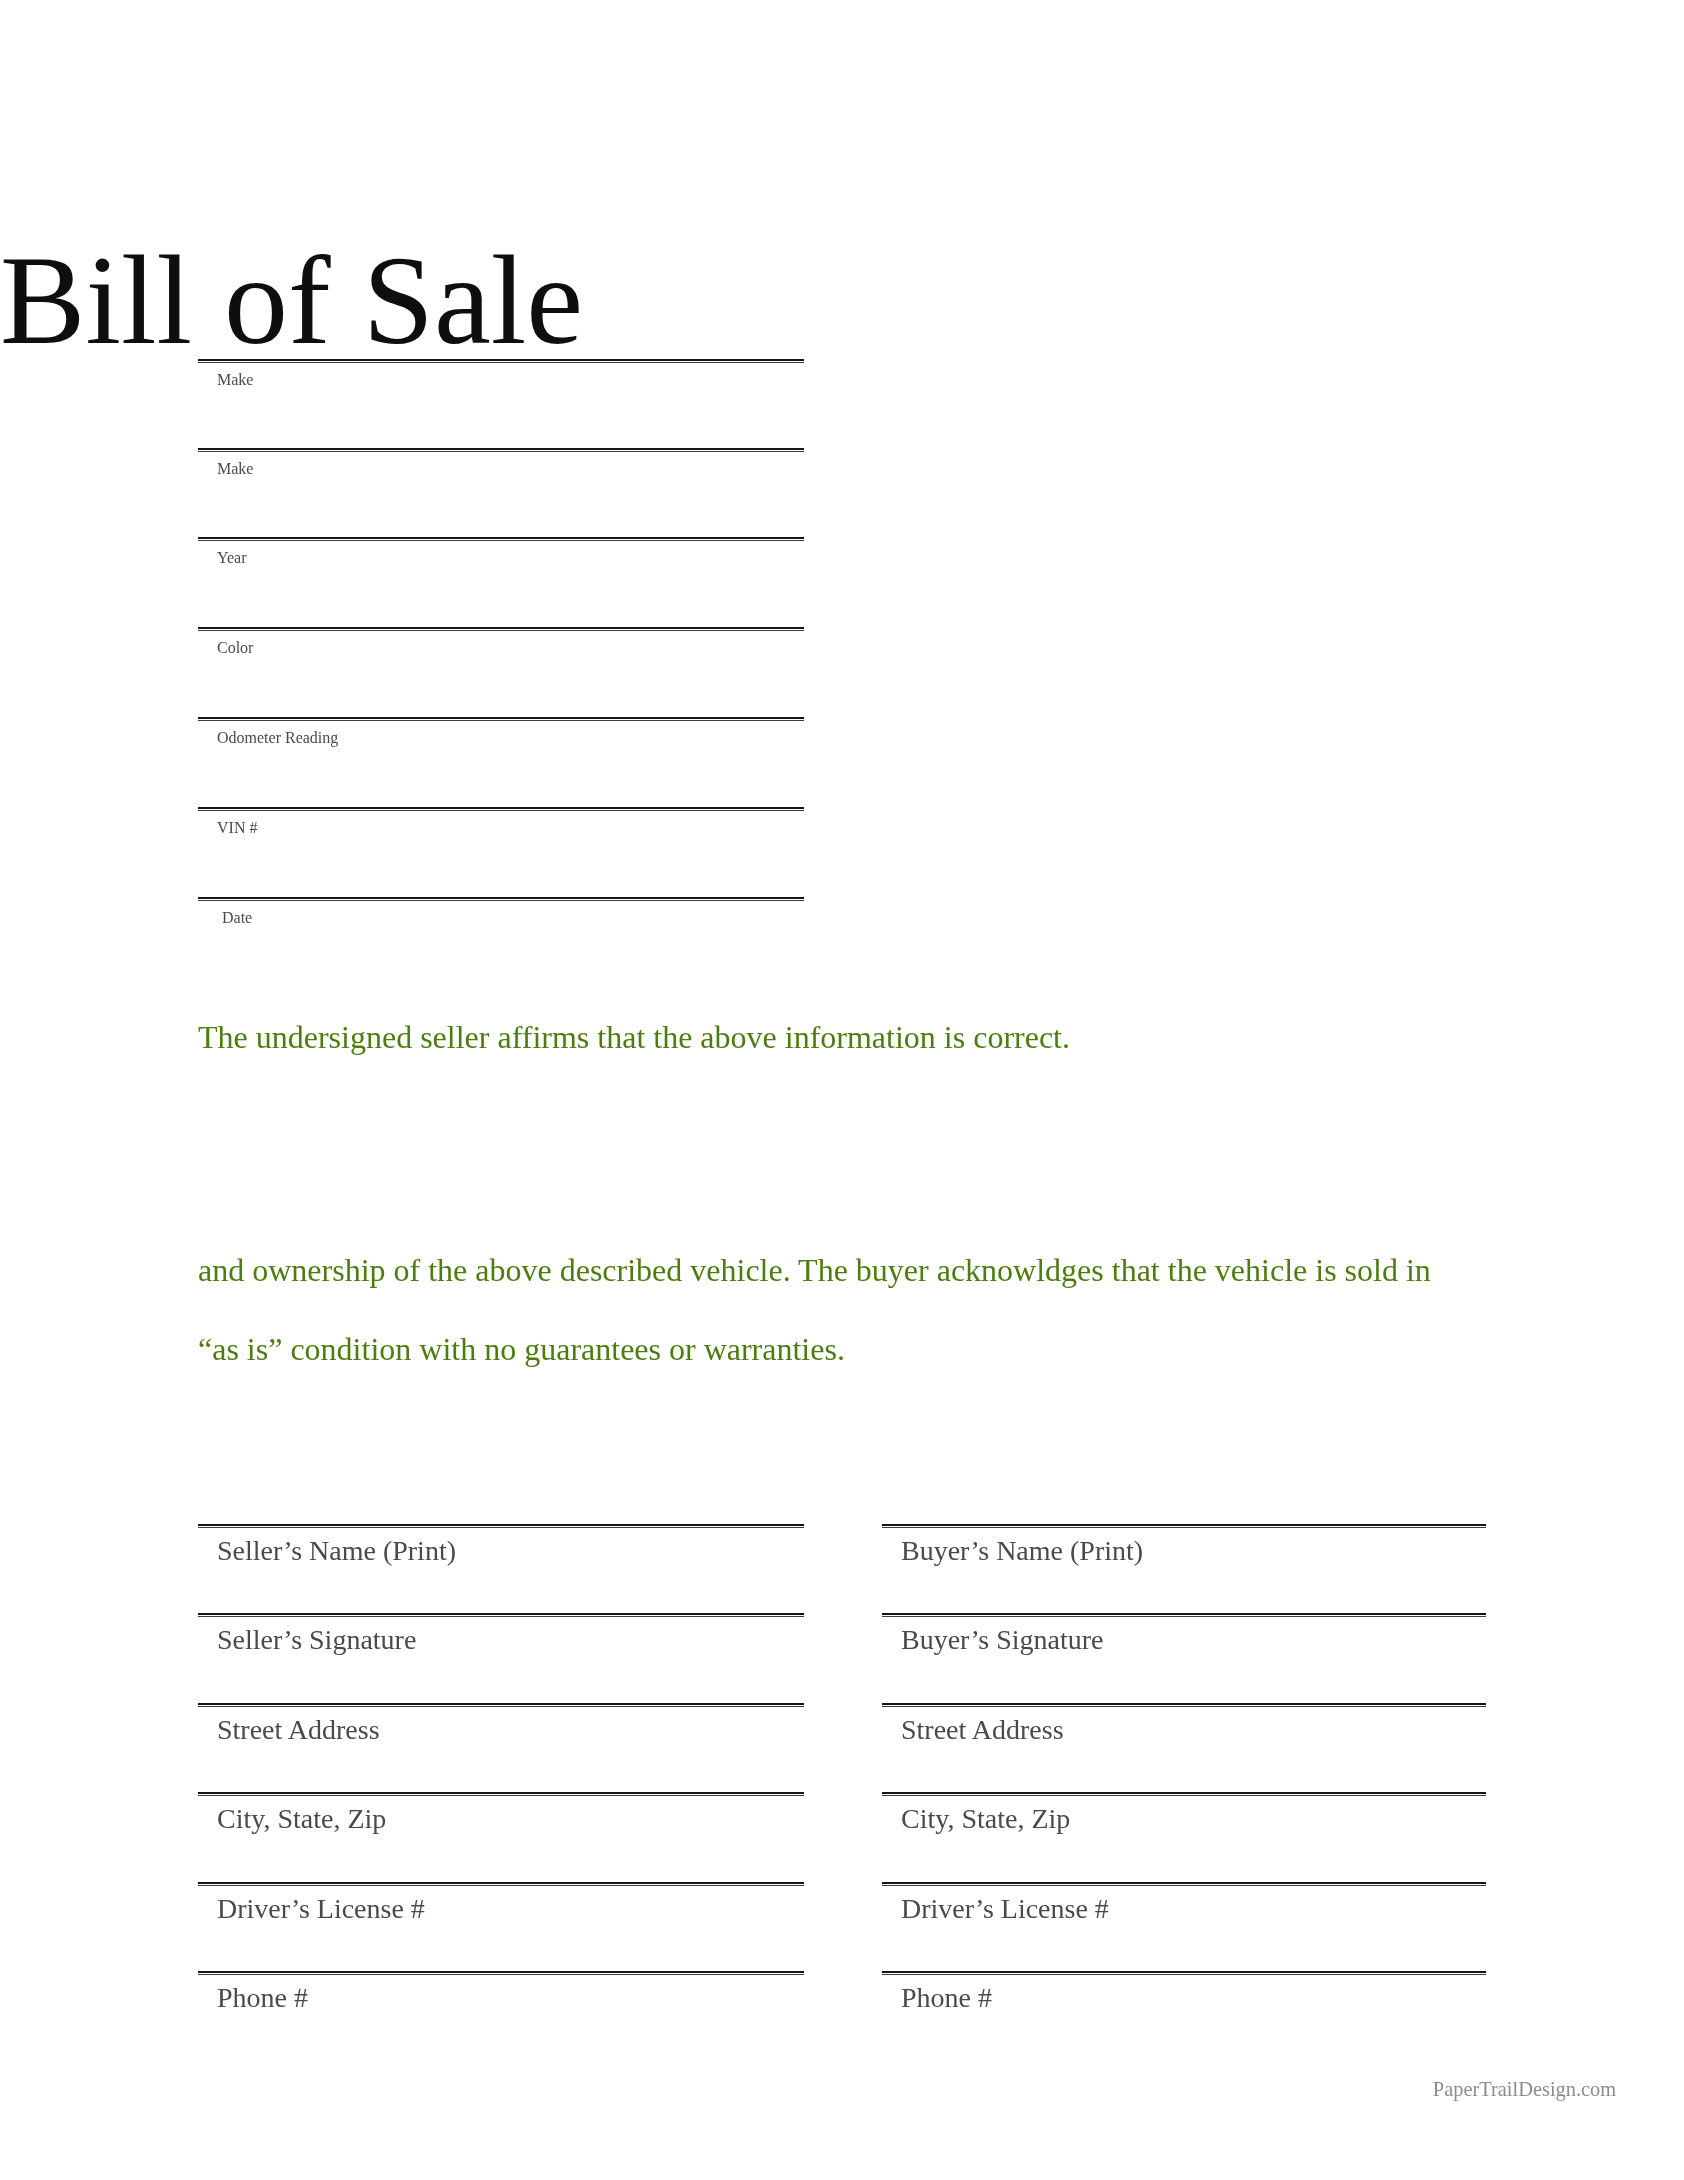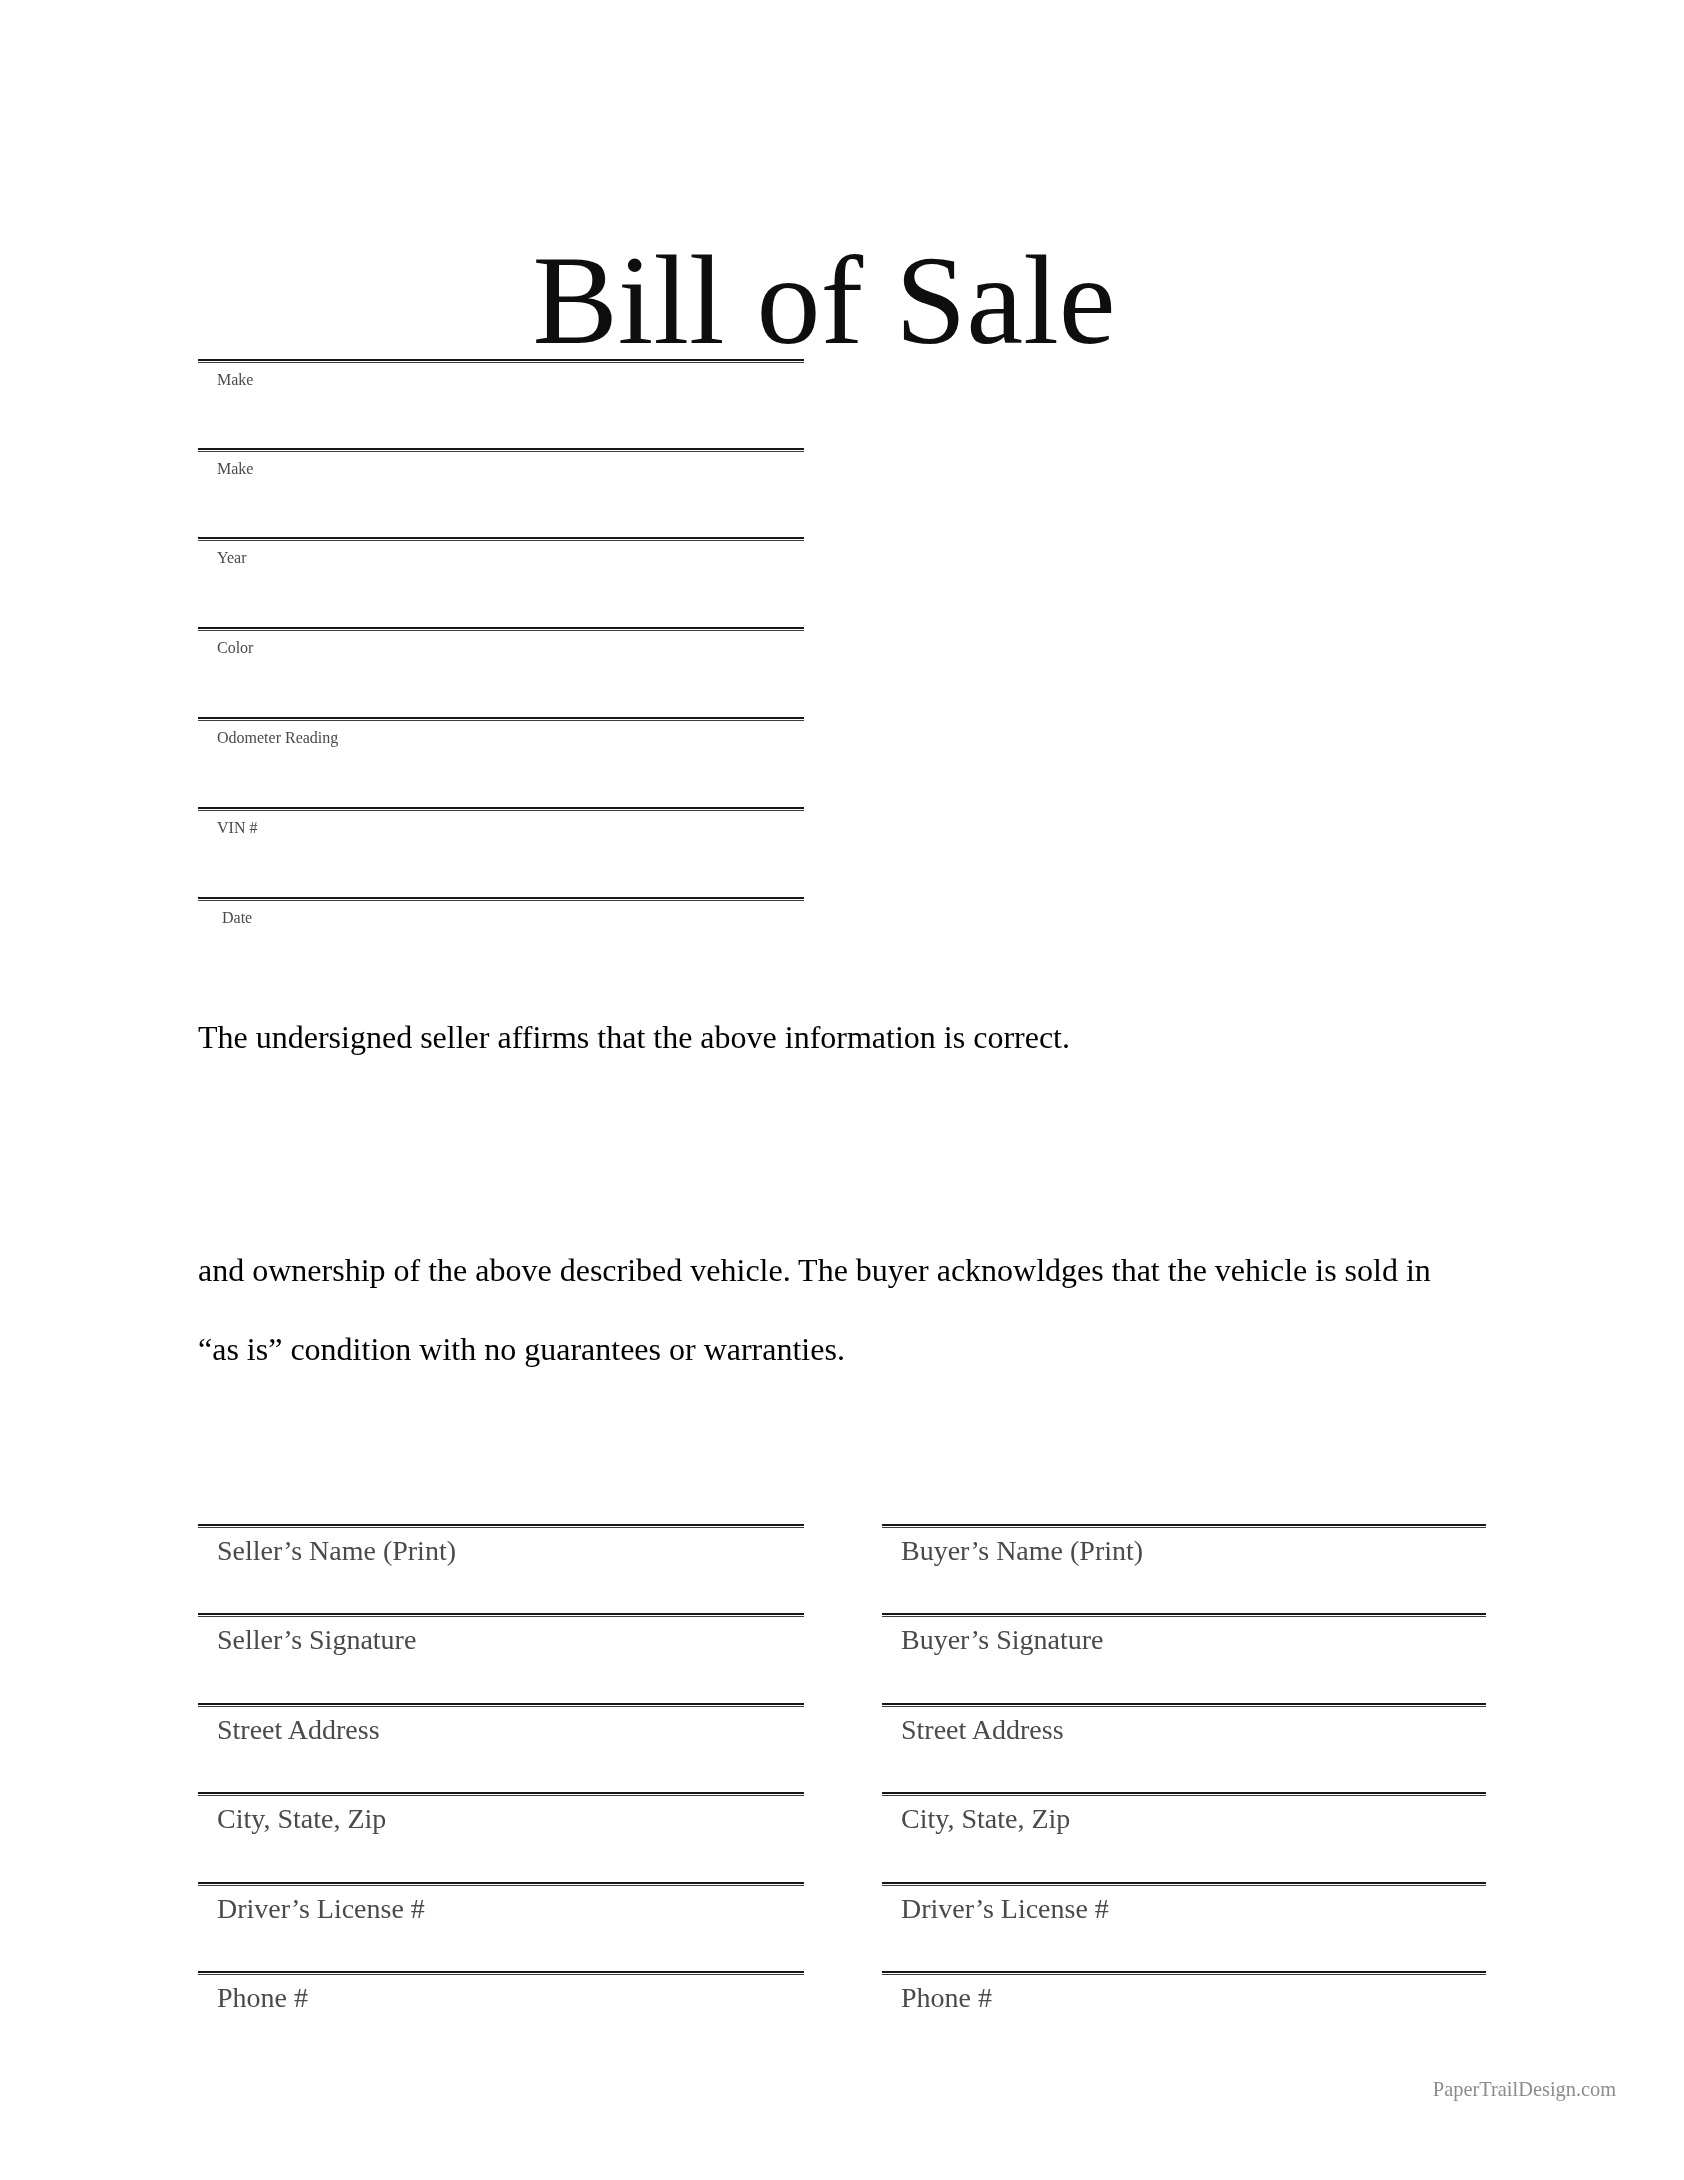--- a/index.html
+++ b/index.html
@@ -8,21 +8,21 @@
     width:1685px;
     height:2181px;
     background:#ffffff;
     font-family:"Liberation Serif", serif;
     color:#222222;
     overflow:hidden;
   }
   .doc-title{
     position:absolute;
     top:150px; left:0; width:1648px;
-    text-align:center;
+    text-align:left;
     font-size:128px;
     line-height:1;
     font-weight:400;
     color:#0e0e0e;
     white-space:nowrap;
   }
   .field{position:absolute;}
   .rule{
     height:0.9px;
     border-top:2.6px solid #171717;
@@ -38,21 +38,21 @@
   }
   .sig-col .flabel{
     font-size:28px;
     padding-top:7.7px;
   }
   .para{
     position:absolute;
     left:198px;
     font-size:32px;
     line-height:41px;
-    color:#000000;
+    color:#4d7c0f;
     white-space:nowrap;
   }
   .amount-blank{
     display:inline-block;
     width:298px;
     height:2.6px;
     border-bottom:2.6px solid #2a2a2a;
     margin-right:12px;
     cursor:text;
   }

